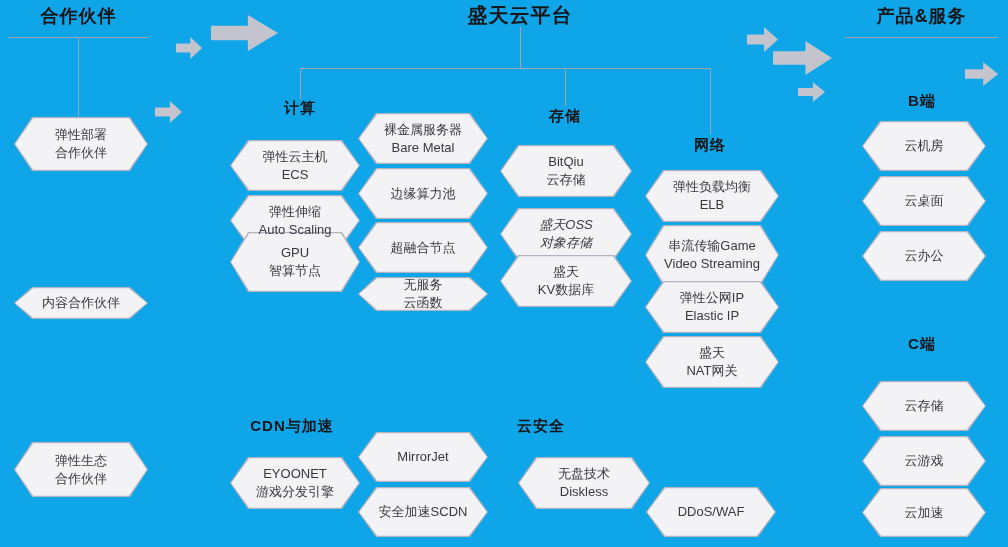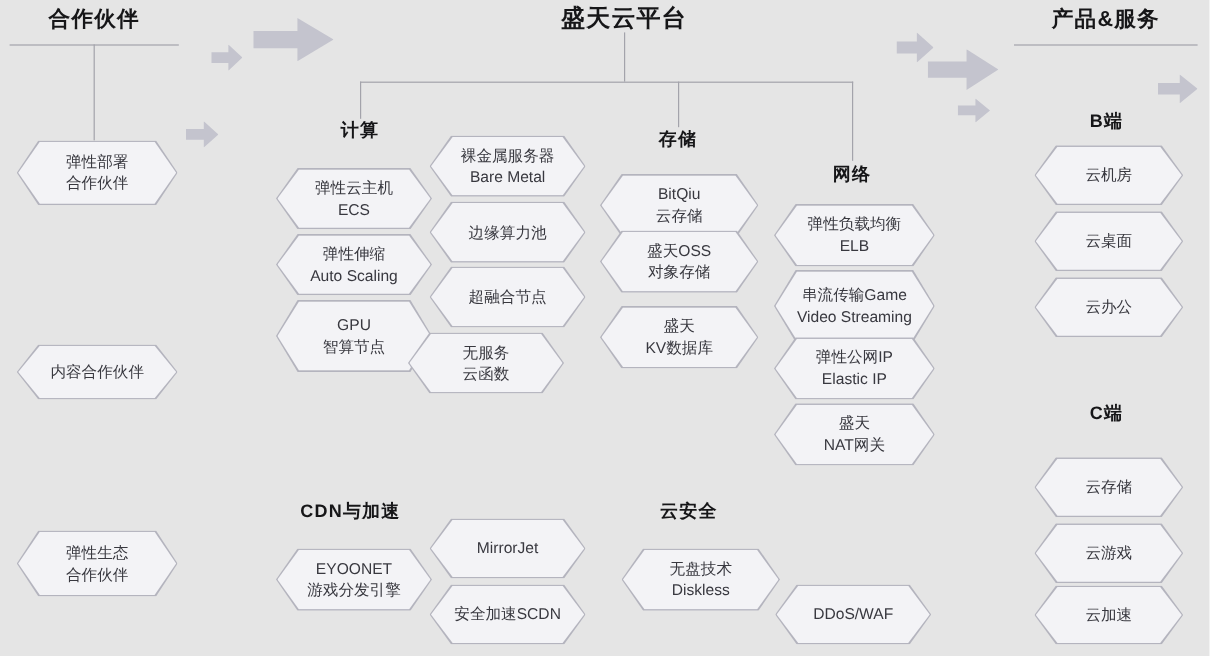--- a/index.html
+++ b/index.html
@@ -1,18 +1,18 @@
 <!DOCTYPE html>
 <html style="--hex-fill: #f3f3f6; --hex-border: #b4b4be; --arrow: #c4c4ce; --line: #a3a3ab; --text: #38383f;"><head>
 <meta charset="utf-8">
 <style>
   * { margin:0; padding:0; box-sizing:border-box; }
   html,body { background:#fff; }
   #stage {
-    position:relative; width:1008px; height:547px; background:#e5e5e5;
+    position:relative; width:1008px; height:547px; background:#0ea5e9;
     font-family:"Liberation Sans","DejaVu Sans",sans-serif; overflow:hidden;
   }
   .title { position:absolute; text-align:center; font-weight:bold; color:#161618; font-size:18px; letter-spacing:1px; }
   .title.big { font-size:20px; }
   .sec { position:absolute; text-align:center; font-weight:bold; color:#161618; font-size:15px; letter-spacing:1px; }
   .hex { position:absolute; display:flex; align-items:center; justify-content:center; }
   .hex::before, .hex::after {
     content:""; position:absolute;
     clip-path:polygon(18px 0, calc(100% - 18px) 0, 100% 50%, calc(100% - 18px) 100%, 18px 100%, 0 50%);
   }
@@ -51,68 +51,68 @@
   <div class="arrow" style="left:155px; top:101px; width:27px; height:22px;"></div>
   <div class="arrow" style="left:747px; top:27px; width:31px; height:25px;"></div>
   <div class="arrow" style="left:773px; top:41px; width:59px; height:34px;"></div>
   <div class="arrow" style="left:798px; top:82px; width:27px; height:20px;"></div>
   <div class="arrow" style="left:965px; top:62px; width:33px; height:24px;"></div>
 
   <div class="sec" style="left:262px; top:99px; width:76px;">计算</div>
   <div class="sec" style="left:527px; top:107px; width:76px;">存储</div>
   <div class="sec" style="left:672px; top:136px; width:76px;text-align:center;">网络</div>
   <div class="sec" style="left:237px; top:417px; width:110px;">CDN与加速</div>
-  <div class="sec" style="left:528px; top:417px; width:92px;">云安全</div>
+  <div class="sec" style="left:495px; top:417px; width:92px;">云安全</div>
   <div class="sec" style="left:884px; top:92px; width:76px;">B端</div>
   <div class="sec" style="left:884px; top:335px; width:76px;">C端</div>
 
   <div class="hex" style="left:14px; top:117px; width:134px; height:54px;">
     <span>弹性部署
 合作伙伴</span>
   </div>
-  <div class="hex" style="left:14px; top:287px; width:134px; height:46px;">
+  <div class="hex" style="left:14px; top:287px; width:134px; height:32px;">
     <span>内容合作伙伴</span>
   </div>
   <div class="hex" style="left:14px; top:442px; width:134px; height:55px;">
     <span>弹性生态
 合作伙伴</span>
   </div>
 
   <div class="hex" style="left:230px; top:140px; width:130px; height:51px;">
     <span>弹性云主机
 ECS</span>
   </div>
   <div class="hex" style="left:230px; top:195px; width:130px; height:51px;">
     <span>弹性伸缩
 Auto Scaling</span>
   </div>
-  <div class="hex" style="left:230px; top:250px; width:130px; height:60px;">
+  <div class="hex" style="left:230px; top:232px; width:130px; height:60px;">
     <span>GPU
 智算节点</span>
   </div>
   <div class="hex" style="left:358px; top:113px; width:130px; height:51px;align-items:center;">
     <span>裸金属服务器
 Bare Metal</span>
   </div>
   <div class="hex" style="left:358px; top:168px; width:130px; height:51px;">
     <span>边缘算力池</span>
   </div>
   <div class="hex" style="left:358px; top:222px; width:130px; height:51px;">
     <span>超融合节点</span>
   </div>
-  <div class="hex" style="left:340px; top:277px; width:130px; height:51px;">
+  <div class="hex" style="left:358px; top:277px; width:130px; height:34px;">
     <span>无服务
 云函数</span>
   </div>
 
   <div class="hex" style="left:500px; top:145px; width:132px; height:52px;">
     <span>BitQiu
 云存储</span>
   </div>
-  <div class="hex" style="left:500px; top:192px; width:132px; height:52px;">
+  <div class="hex" style="left:500px; top:208px; width:132px; height:52px;font-style:italic;">
     <span>盛天OSS
 对象存储</span>
   </div>
   <div class="hex" style="left:500px; top:255px; width:132px; height:52px;">
     <span>盛天
 KV数据库</span>
   </div>
 
   <div class="hex" style="left:645px; top:170px; width:134px; height:52px;">
     <span>弹性负载均衡

